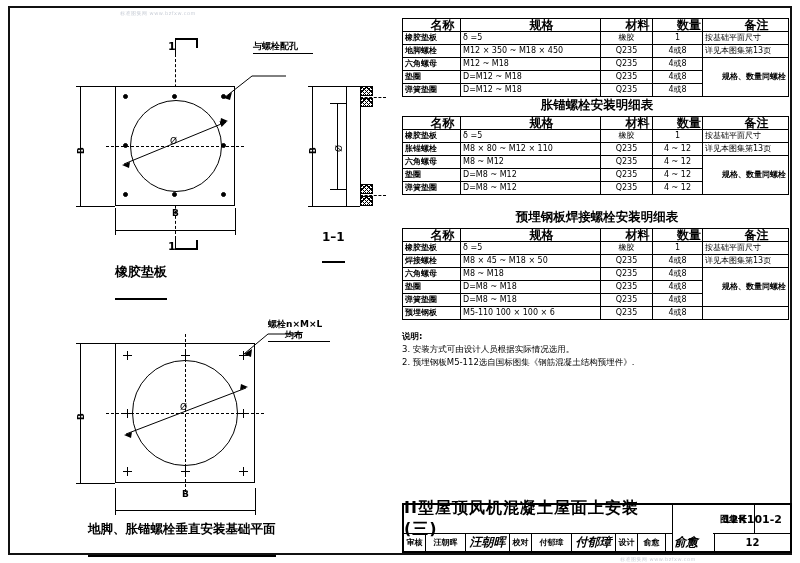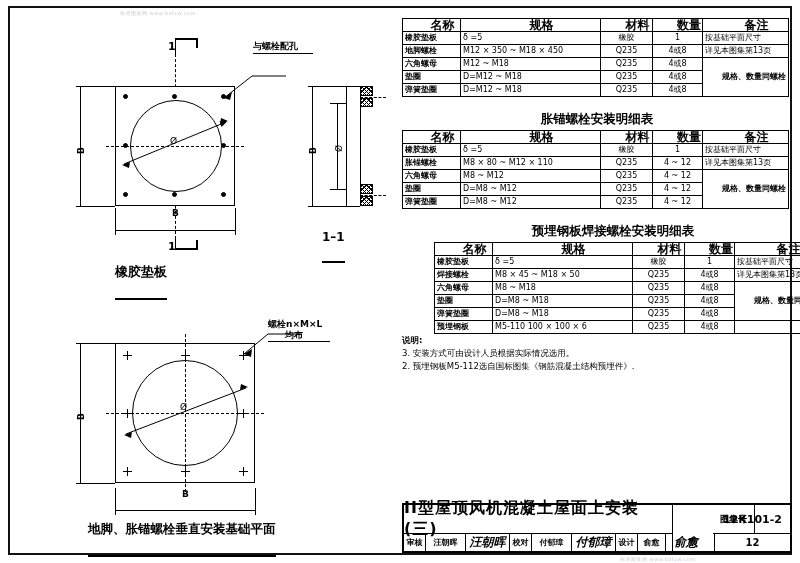--- a/index.html
+++ b/index.html
@@ -51,21 +51,21 @@
   .tbl-title{text-align:center;font-size:12.5px;font-weight:bold;margin:0 0 2px 0;}
   table.spec{border-collapse:collapse;width:386px;table-layout:fixed;}
   table.spec td{border:1px solid #000;font-size:8px;height:12px;line-height:12px;
                 padding:0 2px;box-sizing:border-box;overflow:hidden;white-space:nowrap;}
   table.spec td.h{text-align:center;font-weight:bold;font-size:12px;padding-left:24px;}
   table.spec td.c{text-align:center;}
   table.spec td.n{text-align:left;font-weight:bold;}
   table.spec td.rmk{text-align:right;font-weight:bold;}
   .c1{width:58px;} .c2{width:140px;} .c3{width:52px;} .c4{width:50px;} .c5{width:86px;}
 
-  #notes{margin-top:0;font-size:8.5px;line-height:13px;}
+  #notes{margin-top:10px;font-size:8.5px;line-height:13px;}
   #notes div{white-space:nowrap;}
 
   
   #titleblock{position:absolute;left:402px;top:503px;width:390px;height:50px;
               border:2px solid #000;box-sizing:border-box;}
   #tb-main{position:absolute;left:0;top:0;width:269px;height:29px;
            border-right:1px solid #000;border-bottom:1px solid #000;box-sizing:border-box;
            display:flex;align-items:center;justify-content:center;}
   #tb-main span{font-size:16px;font-weight:bold;letter-spacing:1px;}
   #tb-no-lbl{position:absolute;left:269px;top:0;width:42px;height:29px;
@@ -286,21 +286,21 @@
         <tr>
           <td class="n">弹簧垫圈</td>
           <td>D=M12 ~ M18</td>
           <td class="c">Q235</td>
           <td class="c">4或8</td>
         </tr>
       </tbody>
         </table>
     </div>
 
-    <div style="margin-top:14px;">
+    <div style="margin-top:0;">
       <div class="tbl-title cn">胀锚螺栓安装明细表</div>
       <table class="spec">
         <tbody>
             <tr>
           <td class="h c1">名称</td>
           <td class="h c2">规格</td>
           <td class="h c3">材料</td>
           <td class="h c4">数量</td>
           <td class="h c5">备注</td>
         </tr>
@@ -334,21 +334,21 @@
         <tr>
           <td class="n">弹簧垫圈</td>
           <td>D=M8 ~ M12</td>
           <td class="c">Q235</td>
           <td class="c">4 ~ 12</td>
         </tr>
       </tbody>
         </table>
     </div>
 
-    <div style="margin-top:14px;margin-left:32px;">
+    <div style="margin-top:14px;">
       <div class="tbl-title cn">预埋钢板焊接螺栓安装明细表</div>
       <table class="spec">
         <tbody>
             <tr>
           <td class="h c1">名称</td>
           <td class="h c2">规格</td>
           <td class="h c3">材料</td>
           <td class="h c4">数量</td>
           <td class="h c5">备注</td>
         </tr>

